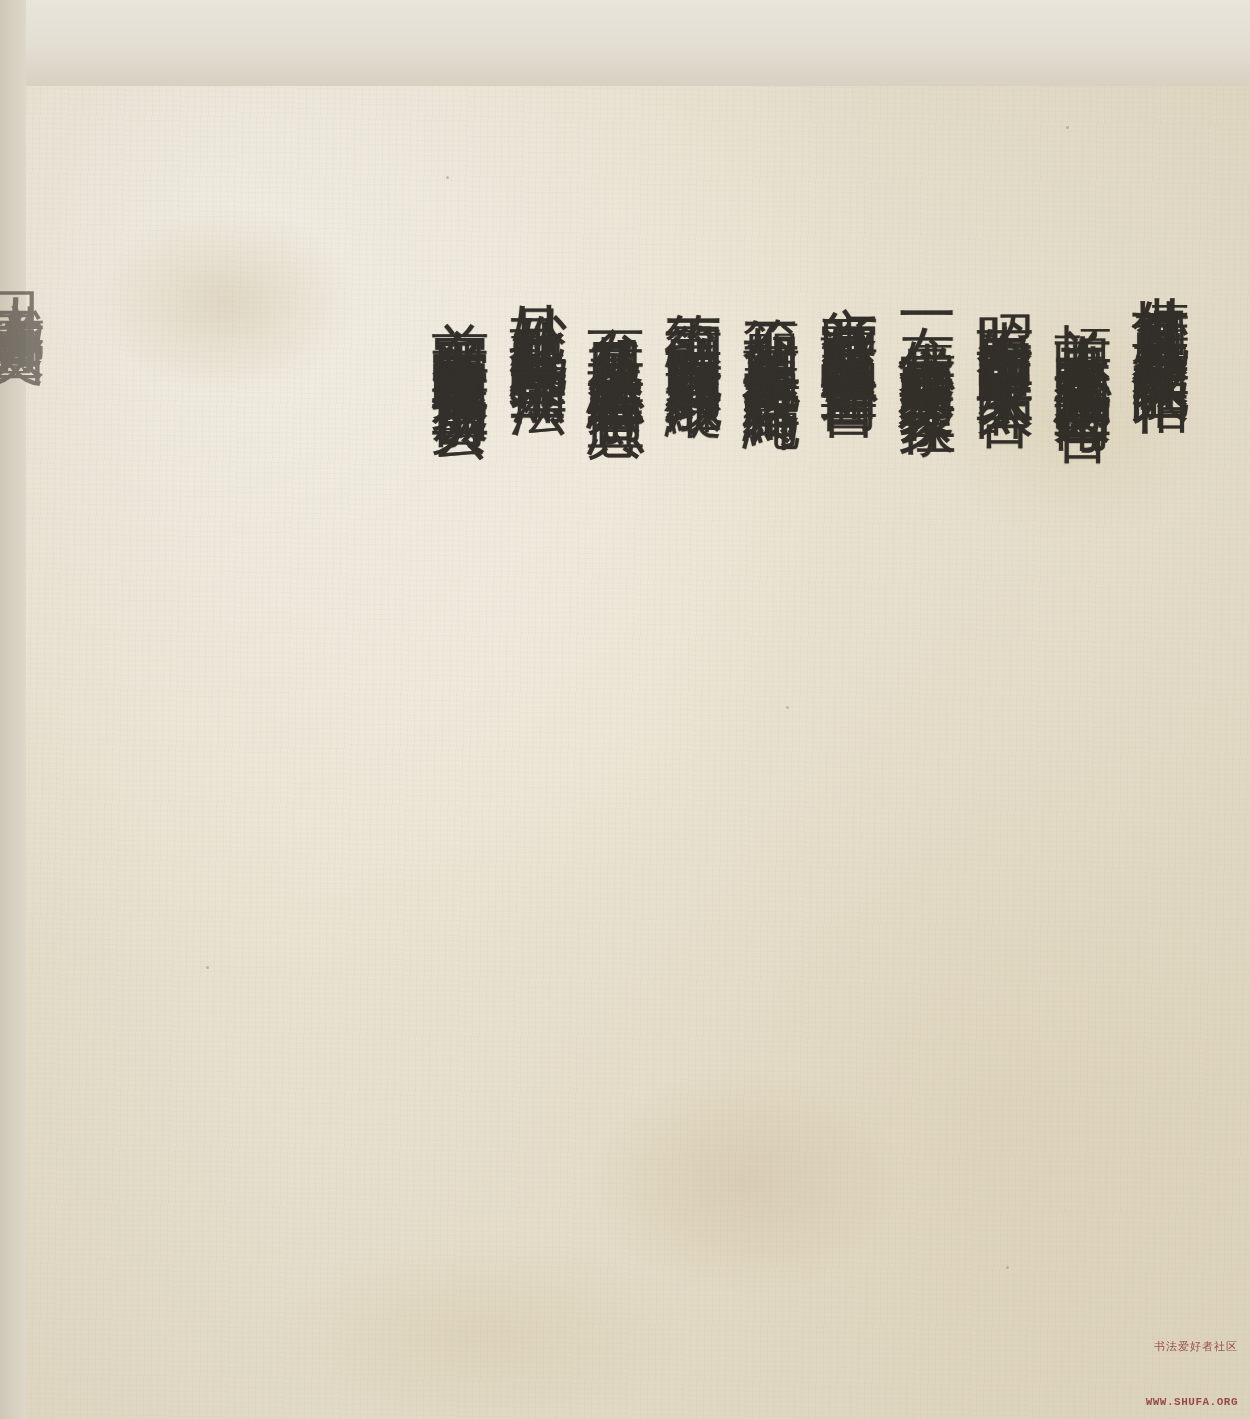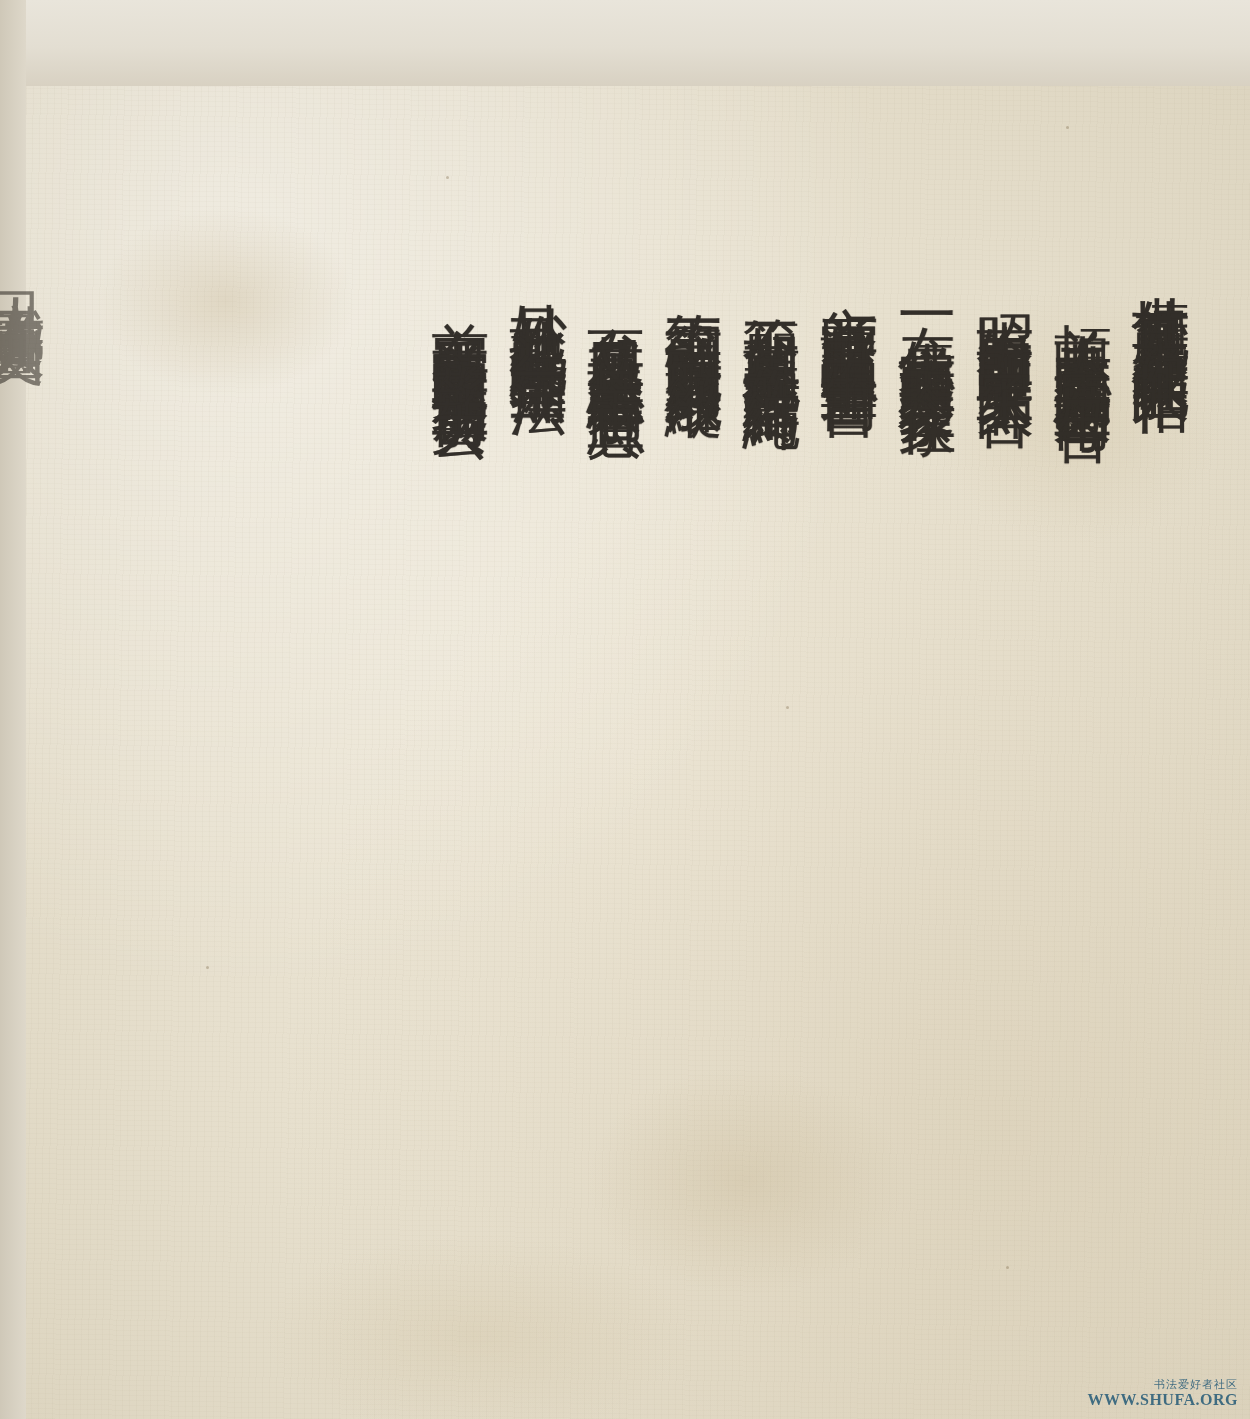--- a/index.html
+++ b/index.html
@@ -121,27 +121,27 @@
     white-space: nowrap;
     pointer-events: none;
   }
 
   
   .watermark {
     position: absolute;
     right: 12px;
     bottom: 10px;
     text-align: right;
-    font-family: Liberation Serif, serif;
-    color: #0c4a6e;
+    font-family: Liberation Mono, monospace;
+    color: #7f1d1d;
     opacity: 0.75;
     line-height: 1.15;
   }
   .watermark .wm-cn { font-size: 11px; letter-spacing: 1px; }
-  .watermark .wm-url { font-size: 16px; letter-spacing: 0.5px; font-weight: bold; }
+  .watermark .wm-url { font-size: 11px; letter-spacing: 0.5px; font-weight: bold; margin-top: 43px; }
 </style>
 </head>
 <body>
 
 <div id="page">
 
   <div class="mount-top"></div>
   <div class="mount-left"></div>
 
   <div class="paper">

